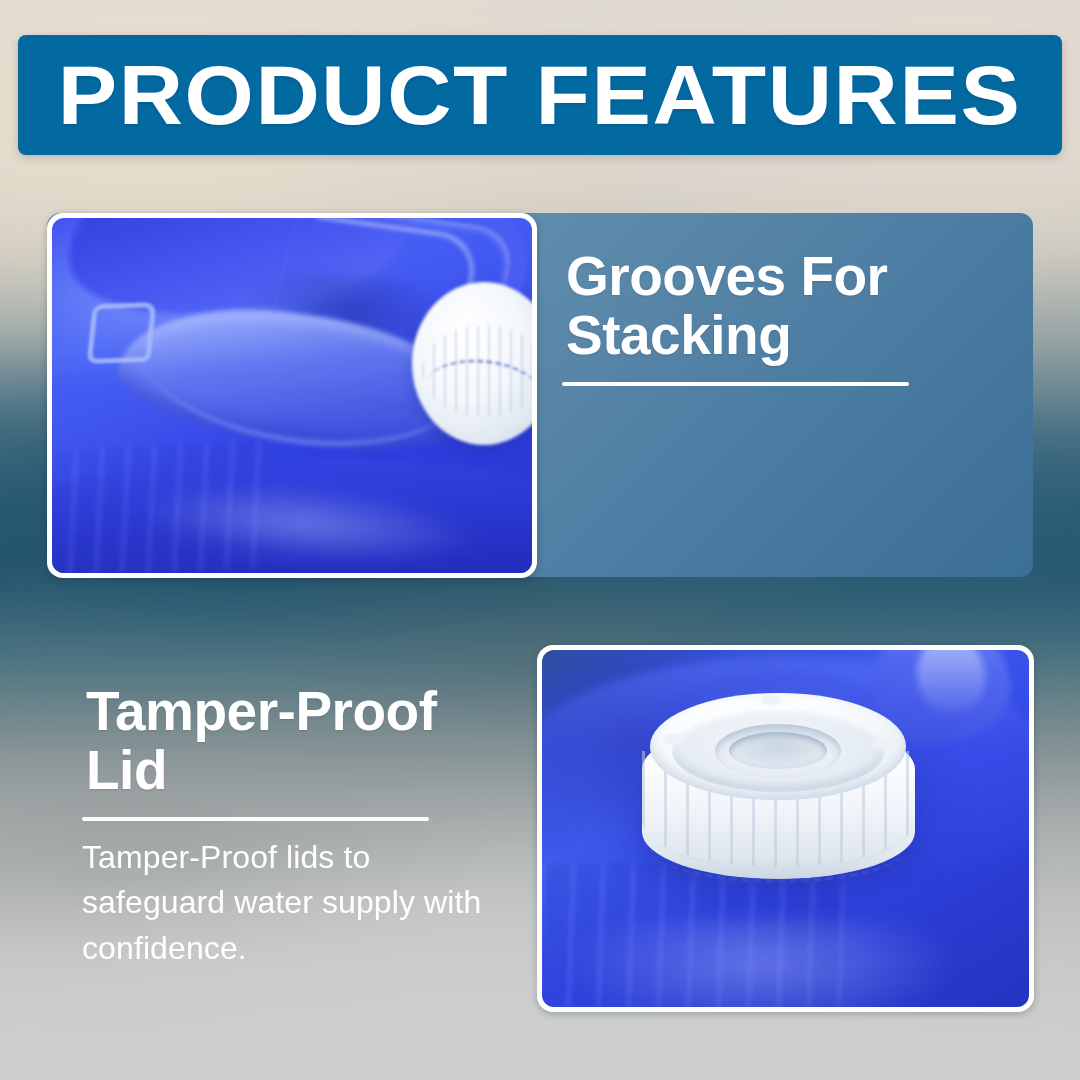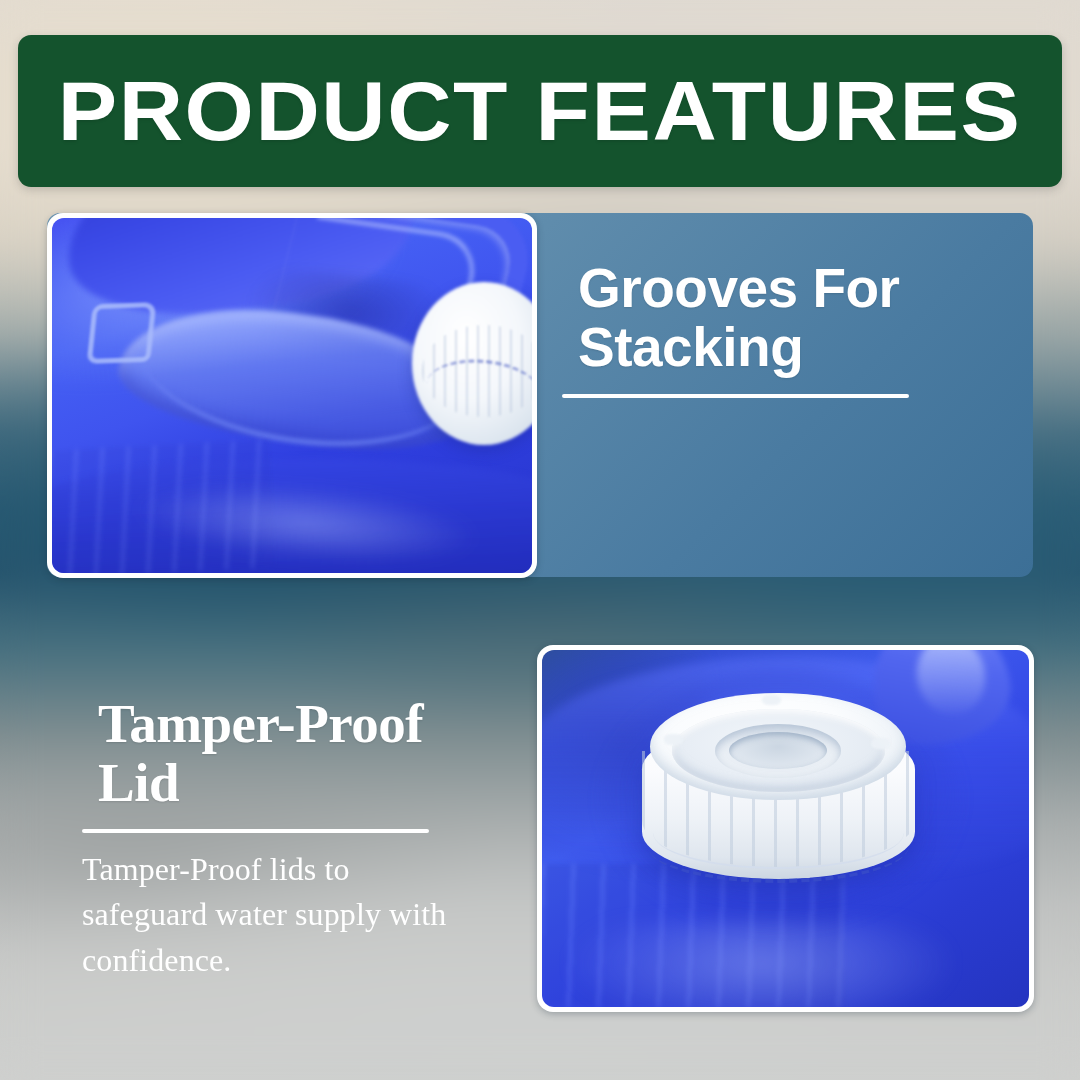--- a/index.html
+++ b/index.html
@@ -62,23 +62,23 @@
   .bg-blur {
     backdrop-filter: blur(18px);
   }
 
   
   .header-banner {
     position: absolute;
     left: 18px;
     top: 35px;
     width: 1044px;
-    height: 152px;
-    background: #14532d;
-    border-radius: 13px;
+    height: 120px;
+    background: #0369a1;
+    border-radius: 8px;
     box-shadow: 0 3px 9px rgba(60,60,60,0.22);
     display: flex;
     align-items: center;
     justify-content: center;
   }
   .header-title {
     color: #ffffff;
     font-size: 84px;
     font-weight: bold;
     letter-spacing: 1.5px;
@@ -500,28 +500,27 @@
   }
   .tb-one {
     left: 562px;
     top: 243px;
     width: 400px;
   }
   .tb-two {
     left: 82px;
     top: 678px;
     width: 400px;
-    font-family: Liberation Serif, serif;
   }
   .feature-title {
     font-size: 55px;
     font-weight: bold;
     line-height: 1.08;
     letter-spacing: -0.5px;
-    margin: 16px;
+    margin: 4px;
     text-shadow: 0 1px 2px rgba(0,0,0,0.12);
   }
   .feature-divider {
     width: 347px;
     height: 4px;
     background: #ffffff;
     border-radius: 2px;
     margin: 16px 0 14px 0;
   }
   .feature-desc {

